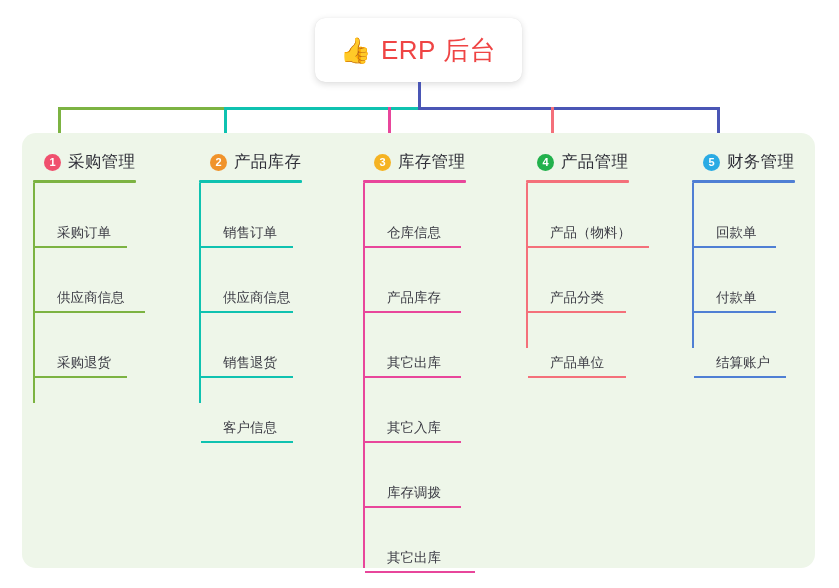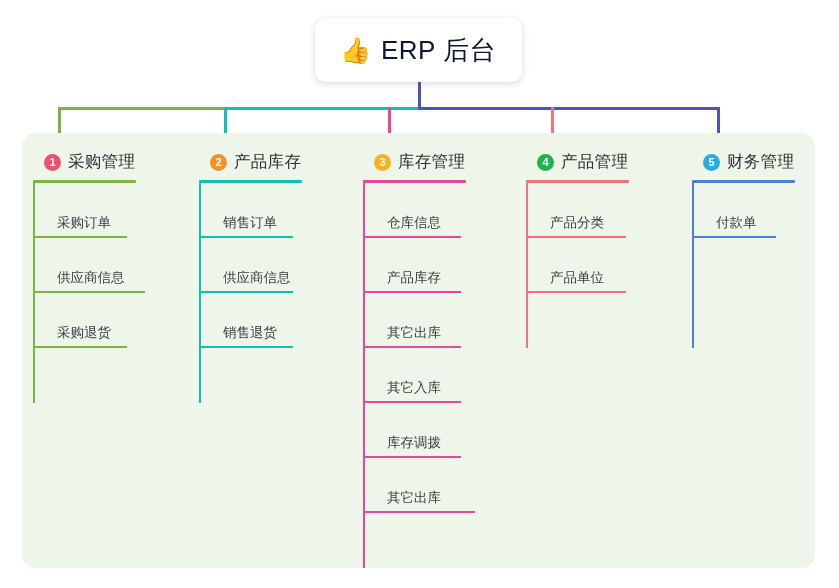--- a/index.html
+++ b/index.html
@@ -32,21 +32,21 @@
     gap: 9px;
     box-sizing: border-box;
   }
   #root-card .thumb {
     font-size: 25px;
     line-height: 1;
     display: block;
   }
   #root-card .root-title {
     font-size: 26px;
-    color: #0f172a;
+    color: #ef4444;
     letter-spacing: 0.5px;
     white-space: nowrap;
   }
 
   
   .conn {
     position: absolute;
   }
 
   
@@ -101,21 +101,21 @@
     margin-top: 0;
   }
   .spine {
     position: absolute;
     left: 0px;
     top: 0;
     width: 2px;
   }
   .leaf {
     position: relative;
-    height: 55px;
+    height: 65px;
     box-sizing: border-box;
   }
   .leaf-label {
     position: absolute;
     left: 24px;
     bottom: 6px;
     font-size: 13.5px;
     color: #3b3b44;
     white-space: nowrap;
   }
@@ -182,20 +182,24 @@
           <div class="leaf-rule" style="background: rgb(15, 194, 176); width: 92px;"></div>
         </div>
         <div class="leaf">
           <span class="leaf-label">供应商信息</span>
           <div class="leaf-rule" style="background: rgb(15, 194, 176); width: 92px;"></div>
         </div>
         <div class="leaf">
           <span class="leaf-label">销售退货</span>
           <div class="leaf-rule" style="background: rgb(15, 194, 176); width: 92px;"></div>
         </div>
+        <div class="leaf">
+          <span class="leaf-label">客户信息</span>
+          <div class="leaf-rule" style="background: rgb(15, 194, 176); width: 92px;"></div>
+        </div>
       </div>
     </div>
     <div class="column" style="left: 341px; top: 17px;">
       <div class="col-head">
         <span class="badge" style="background: rgb(245, 179, 35);">3</span>
         <span class="col-title">库存管理</span>
       </div>
       <div class="head-rule" style="background: rgb(232, 70, 155); width: 103px;"></div>
       <div class="items">
         <div class="spine" style="background: rgb(232, 70, 155); height: 385px;"></div>
@@ -227,36 +231,48 @@
     </div>
     <div class="column" style="left: 504px; top: 17px;">
       <div class="col-head">
         <span class="badge" style="background: rgb(34, 177, 76);">4</span>
         <span class="col-title">产品管理</span>
       </div>
       <div class="head-rule" style="background: rgb(244, 112, 122); width: 103px;"></div>
       <div class="items">
         <div class="spine" style="background: rgb(244, 112, 122); height: 165px;"></div>
         <div class="leaf">
+          <span class="leaf-label">产品（物料）</span>
+          <div class="leaf-rule" style="background: rgb(244, 112, 122); width: 121px;"></div>
+        </div>
+        <div class="leaf">
           <span class="leaf-label">产品分类</span>
           <div class="leaf-rule" style="background: rgb(244, 112, 122); width: 98px;"></div>
         </div>
         <div class="leaf">
           <span class="leaf-label">产品单位</span>
           <div class="leaf-rule" style="background: rgb(244, 112, 122); width: 98px;"></div>
         </div>
       </div>
     </div>
     <div class="column" style="left: 670px; top: 17px;">
       <div class="col-head">
         <span class="badge" style="background: rgb(42, 171, 228);">5</span>
         <span class="col-title">财务管理</span>
       </div>
       <div class="head-rule" style="background: rgb(79, 127, 212); width: 103px;"></div>
       <div class="items">
         <div class="spine" style="background: rgb(79, 127, 212); height: 165px;"></div>
         <div class="leaf">
+          <span class="leaf-label">回款单</span>
+          <div class="leaf-rule" style="background: rgb(79, 127, 212); width: 82px;"></div>
+        </div>
+        <div class="leaf">
           <span class="leaf-label">付款单</span>
           <div class="leaf-rule" style="background: rgb(79, 127, 212); width: 82px;"></div>
         </div>
+        <div class="leaf">
+          <span class="leaf-label">结算账户</span>
+          <div class="leaf-rule" style="background: rgb(79, 127, 212); width: 92px;"></div>
+        </div>
       </div>
     </div>
   </div>
 
 </body></html>

